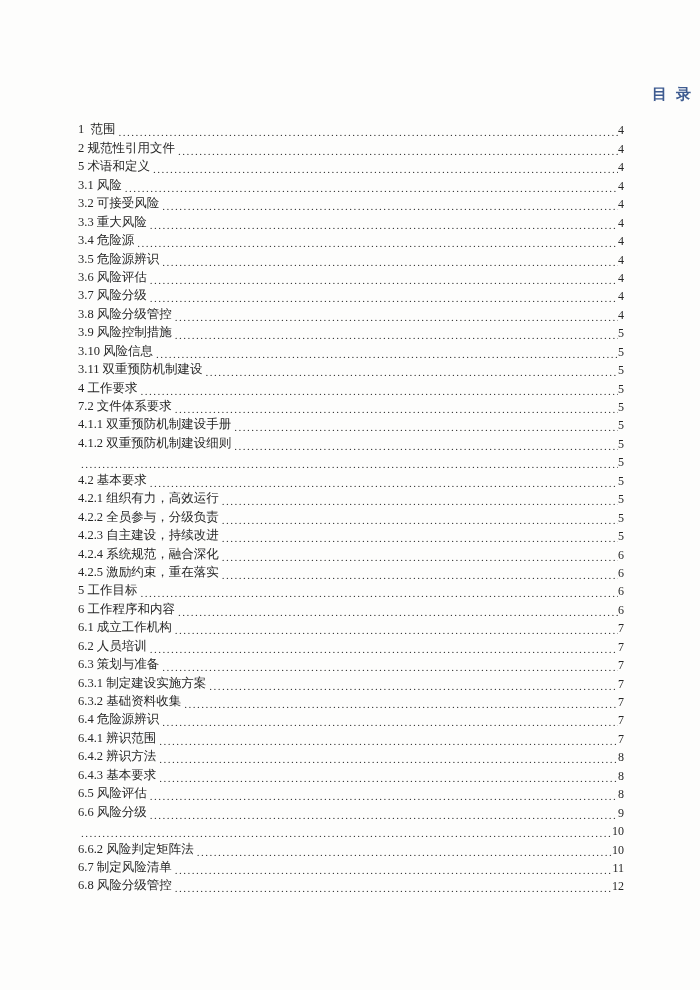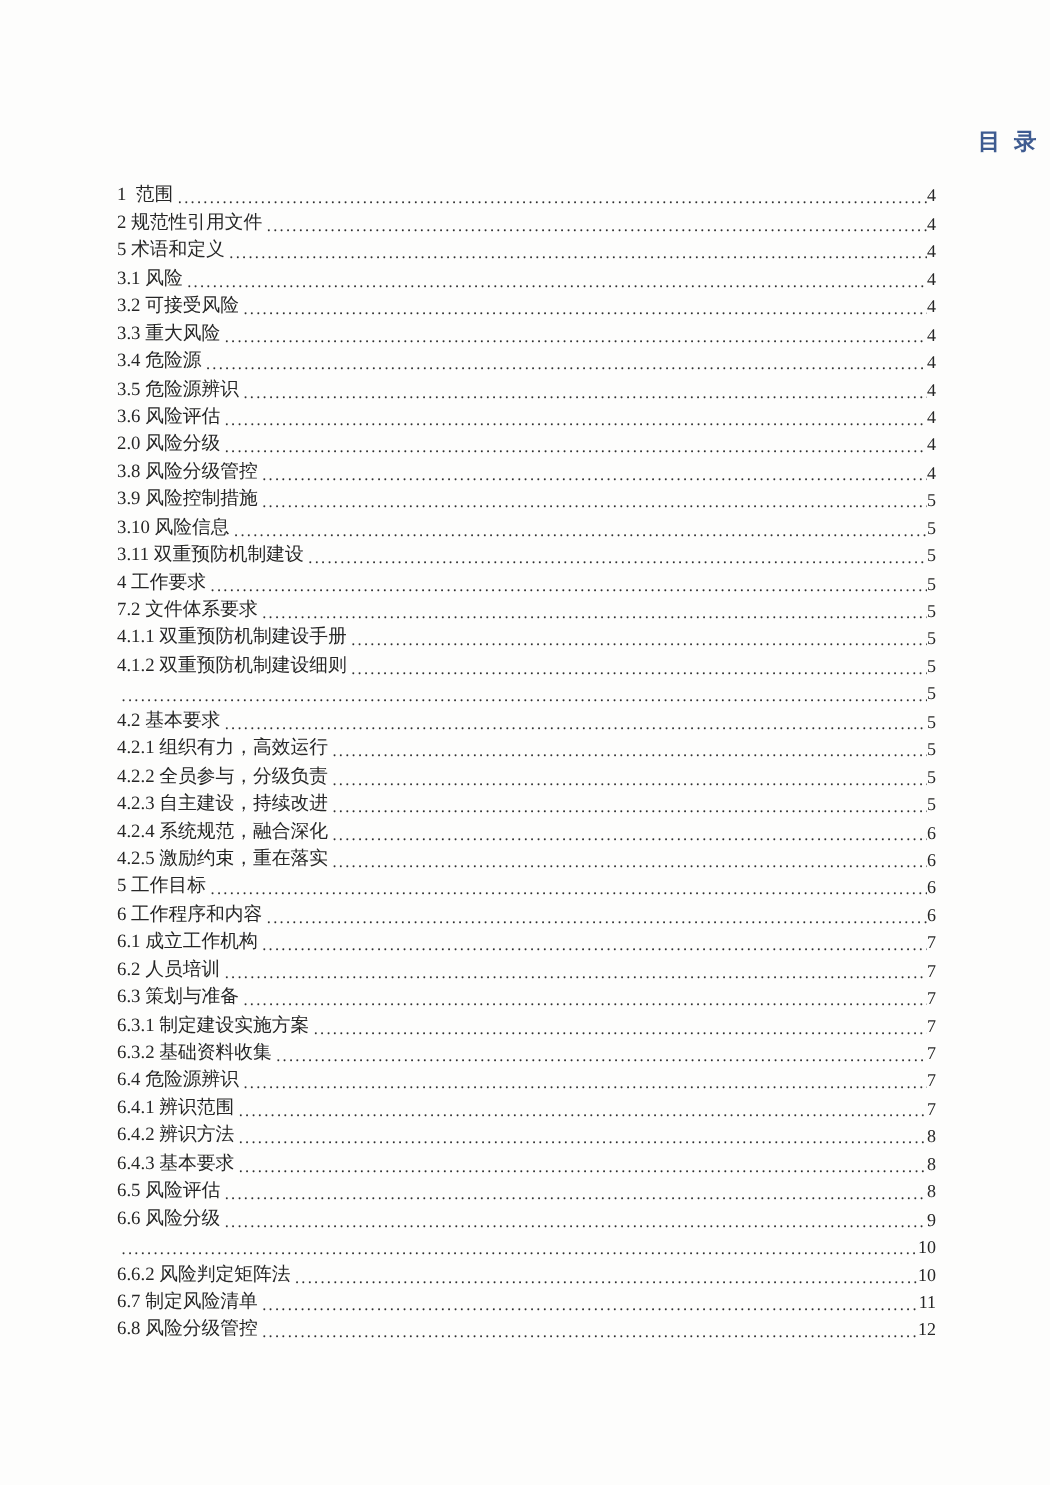--- a/index.html
+++ b/index.html
@@ -111,21 +111,21 @@
     <span class="toc-label">3.5 危险源辨识</span>
     <span class="toc-leader">................................................................................................................................................................................................................................................................................................................................................................................................................</span>
     <span class="toc-page">4</span>
   </div>
       <div class="toc-row">
     <span class="toc-label">3.6 风险评估</span>
     <span class="toc-leader">................................................................................................................................................................................................................................................................................................................................................................................................................</span>
     <span class="toc-page">4</span>
   </div>
       <div class="toc-row">
-    <span class="toc-label">2.0 风险分级</span>
+    <span class="toc-label">3.7 风险分级</span>
     <span class="toc-leader">................................................................................................................................................................................................................................................................................................................................................................................................................</span>
     <span class="toc-page">4</span>
   </div>
       <div class="toc-row">
     <span class="toc-label">3.8 风险分级管控</span>
     <span class="toc-leader">................................................................................................................................................................................................................................................................................................................................................................................................................</span>
     <span class="toc-page">4</span>
   </div>
       <div class="toc-row">
     <span class="toc-label">3.9 风险控制措施</span>

